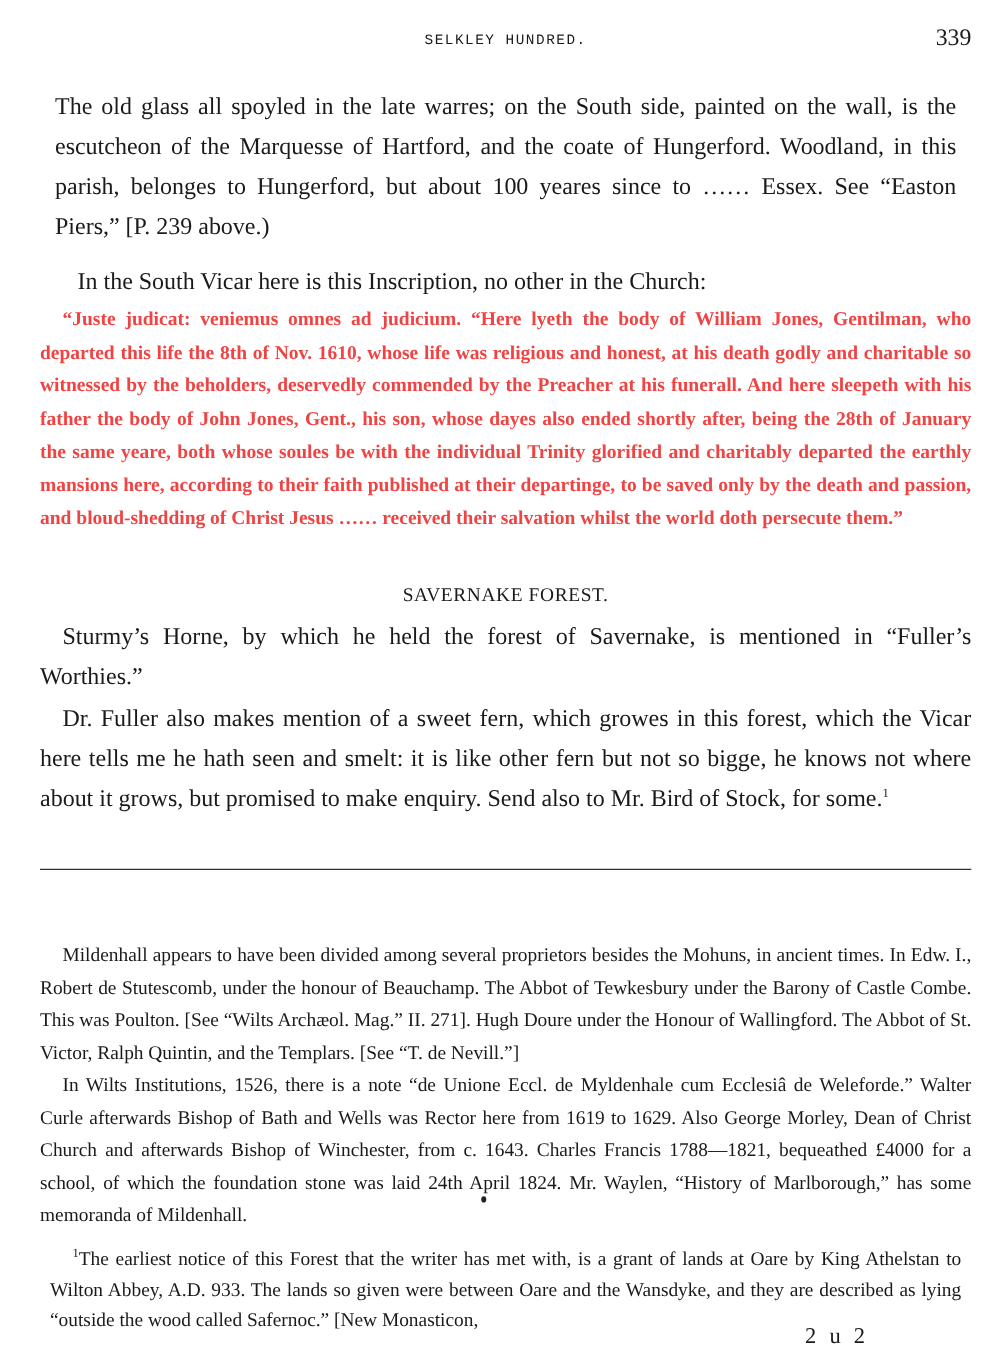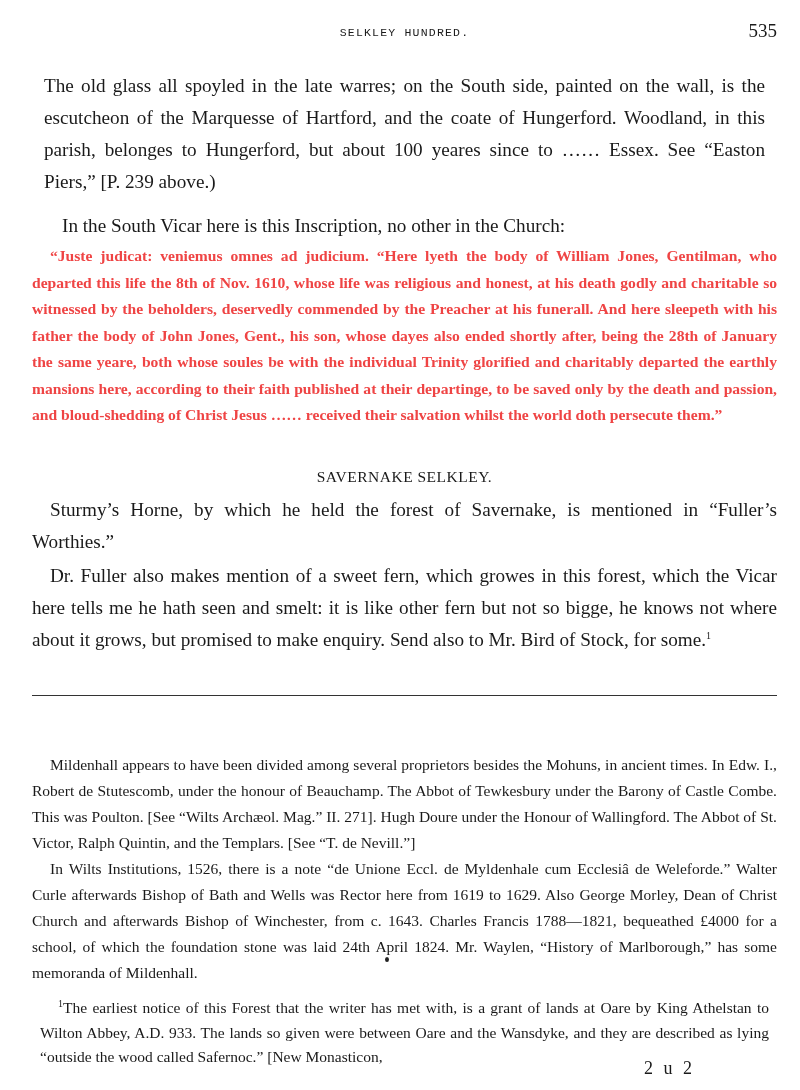--- a/index.html
+++ b/index.html
@@ -145,33 +145,33 @@
       border-radius: 50%;
     }
   </style>
 </head>
 <body>
 
 <div class="page">
 
   <div class="running-head">
     <div class="running-title">SELKLEY HUNDRED.</div>
-    <div class="page-number">535</div>
+    <div class="page-number">339</div>
   </div>
 
   <div class="main-text">
     <p>The old glass all spoyled in the late warres; on the South side, painted on the wall, is the escutcheon of the Marquesse of Hartford, and the coate of Hungerford. Woodland, in this parish, belonges to Hungerford, but about 100 yeares since to …… Essex.  See “Easton Piers,” [P. 239 above.)</p>
     <p class="indent para-gap">In the South Vicar here is this Inscription, no other in the Church:</p>
   </div>
 
   <div class="inscription">
     <p class="indent">“Juste judicat: veniemus omnes ad judicium.  “Here lyeth the body of William Jones, Gentilman, who departed this life the 8th of Nov. 1610, whose life was religious and honest, at his death godly and charitable so witnessed by the beholders, deservedly commended by the Preacher at his funerall.  And here sleepeth with his father the body of John Jones, Gent., his son, whose dayes also ended shortly after, being the 28th of January the same yeare, both whose soules be with the individual Trinity glorified and charitably departed the earthly mansions here, according to their faith published at their departinge, to be saved only by the death and passion, and bloud-shedding of Christ Jesus …… received their salvation whilst the world doth persecute them.”</p>
   </div>
 
-  <div class="section-heading">SAVERNAKE SELKLEY.</div>
+  <div class="section-heading">SAVERNAKE FOREST.</div>
 
   <div class="forest-text">
     <p class="indent">Sturmy’s Horne, by which he held the forest of Savernake, is mentioned in “Fuller’s Worthies.”</p>
     <p class="indent"><span>Dr. Fuller also makes mention of a sweet fern, which growes in this forest, which the Vicar here tells me he hath seen and smelt: it is like other fern but not so bigge, he knows not where about it grows, but promised to make enquiry.  Send also to Mr. Bird of Stock, for some.</span><sup>1</sup></p>
   </div>
 
   <div class="footnote-rule"></div>
 
   <div class="notes">
     <p class="indent">Mildenhall appears to have been divided among several proprietors besides the Mohuns, in ancient times.  In Edw. I., Robert de Stutescomb, under the honour of Beauchamp.  The Abbot of Tewkesbury under the Barony of Castle Combe.  This was Poulton. [See “Wilts Archæol. Mag.” II. 271].  Hugh Doure under the Honour of Wallingford.  The Abbot of St. Victor, Ralph Quintin, and the Templars.  [See “T. de Nevill.”]</p>

